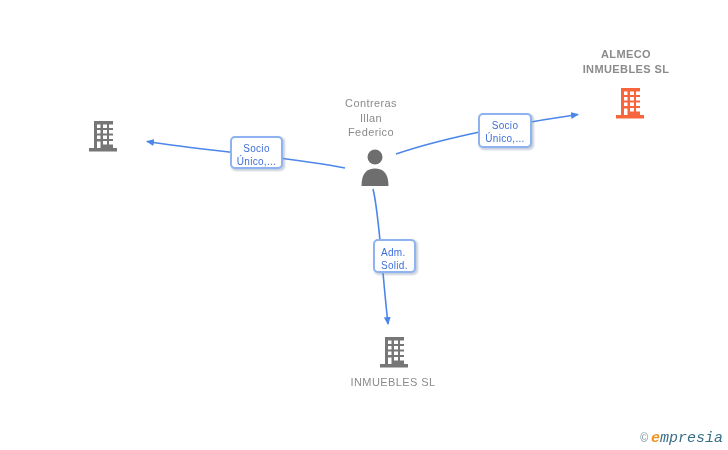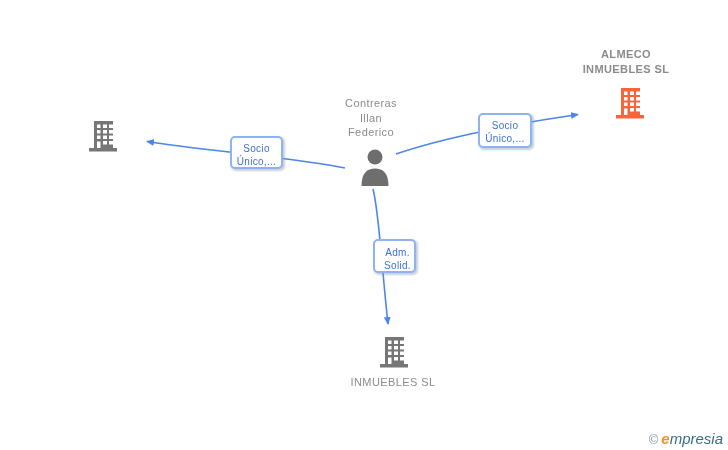--- a/index.html
+++ b/index.html
@@ -48,34 +48,34 @@
     color: #3e6fd8;
     font-size: 10px;
     line-height: 13px;
     letter-spacing: 0.3px;
     text-align: center;
     box-sizing: border-box;
     padding-top: 4px;
     margin-left: 13px;
   }
   .edge-label.left-align {
-    text-align: center;
+    text-align: left;
     padding-left: 6px;
     padding-top: 5px;
   }
   .icon-building { display: block; }
   .icon-person { display: block; color: #6e6e6e; }
   .gray-building { color: #767676; }
   .orange-building { color: #f8653c; }
   .watermark {
     position: absolute;
     right: 5px;
     bottom: 3px;
     z-index: 2;
-    font-family: Liberation Sans, sans-serif;
+    font-family: Liberation Mono, monospace;
     font-style: italic;
     font-size: 15px;
     white-space: nowrap;
   }
   .wm-copy { color: #8296a0; font-style: normal; font-size: 13px; margin-right: 3px; }
   .wm-initial { color: #f0931e; font-weight: bold; }
   .wm-rest { color: #376e87; }
 </style>
 </head>
 <body>

